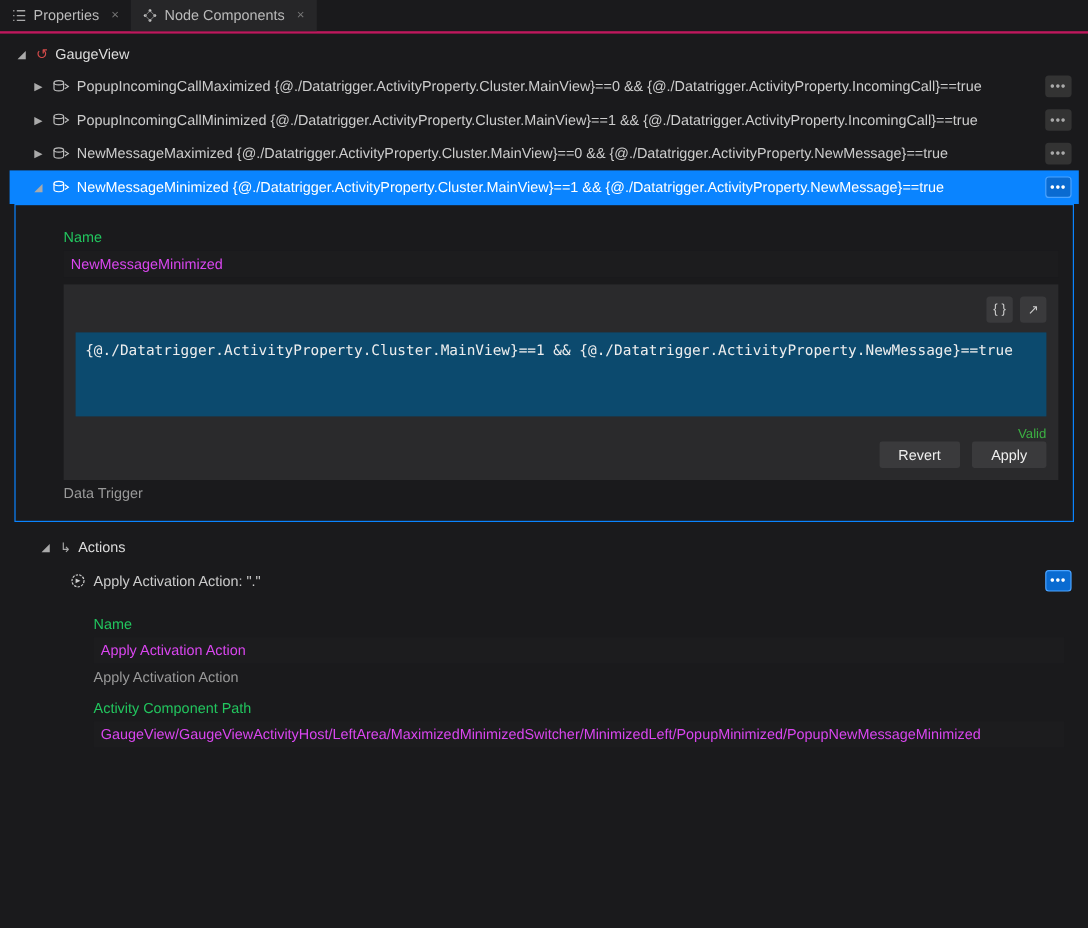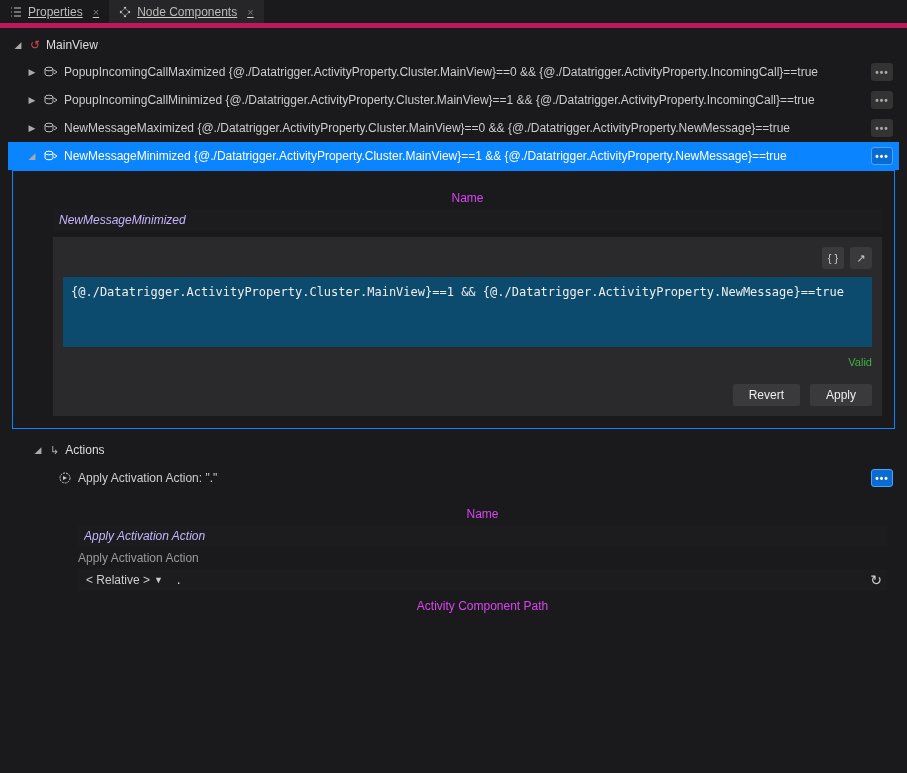--- a/index.html
+++ b/index.html
@@ -1,18 +1,18 @@
 <!DOCTYPE html>
 <html><head>
 <meta charset="utf-8">
 <style>
 * { margin: 0; padding: 0; box-sizing: border-box; font-family: "Segoe UI", Arial, sans-serif; }
 body { background: #1a1a1c; color: #ccc; font-size: 12px; width: 907px; height: 773px; overflow: hidden; }
 
-.tabbar { display: flex; align-items: center; background: #1a1a1c; border-bottom: 5px solid #be185d; height: 28px; text-decoration: underline; }
+.tabbar { display: flex; align-items: center; background: #1a1a1c; border-bottom: 2px solid #be185d; height: 28px; }
 .tab { display: flex; align-items: center; gap: 6px; padding: 0 10px; height: 100%; color: #bbb; cursor: pointer; }
 .tab.active { background: #262628; }
 .tab-close { color: #777; margin-left: 4px; font-size: 11px; }
 .tab-icon { display: inline-block; width: 12px; height: 12px; }
 
 .panel { padding: 4px 8px; }
 
 .section-header { display: flex; align-items: center; gap: 6px; padding: 6px 4px; color: #ddd; }
 .disclosure { color: #aaa; font-size: 9px; width: 12px; display: inline-block; text-align: center; cursor: pointer; }
 
@@ -20,30 +20,30 @@
 .trigger-row .label { white-space: nowrap; overflow: hidden; text-overflow: ellipsis; flex: 1; }
 .trigger-row .menu { width: 22px; height: 18px; display: flex; align-items: center; justify-content: center; font-weight: bold; letter-spacing: 1px; color: #aaa; background: #333; border-radius: 3px; cursor: pointer; font-size: 10px; }
 
 .trigger-row.selected { background: #0a84ff; color: #fff; }
 .trigger-row.selected .menu { background: #0a6bd1; color: #fff; border: 1px solid #4aa3ff; }
 
 .indent1 { padding-left: 18px; }
 
 .selected-box { border: 1px solid #0a84ff; margin: 0 4px 8px 4px; padding: 12px 12px 12px 40px; }
 
-.field-label { color: #d946ef; margin: 8px 0 4px 0; text-align: center; }
-.text-input { width: 100%; background: #2a2a2c; border: none; padding: 4px 6px; color: #c4b5fd; font-size: 12px; outline: none; font-style: italic; }
+.field-label { color: #22c55e; margin: 8px 0 4px 0; }
+.text-input { width: 100%; background: #2a2a2c; border: none; padding: 4px 6px; color: #d946ef; font-size: 12px; outline: none; }
 .text-input.dark { background: #1c1c1e; }
 
 .expr-box { background: #2a2a2c; margin-top: 6px; padding: 10px; position: relative; }
 .expr-toolbar { display: flex; gap: 6px; justify-content: flex-end; margin-bottom: 8px; }
 .icon-btn { width: 22px; height: 22px; background: #3a3a3c; display: flex; align-items: center; justify-content: center; border-radius: 3px; color: #ccc; cursor: pointer; font-size: 11px; }
 .expr-text { width: 100%; min-height: 70px; background: #0c4a6e; border: none; color: #eee; font-family: "Consolas", monospace; font-size: 12px; padding: 8px; outline: none; resize: none; }
 .valid-label { color: #3cb043; margin-top: 6px; font-size: 11px; text-align: right; }
-.btnrow { display: flex; gap: 10px; justify-content: flex-end; margin-top: 16px; }
+.btnrow { display: flex; gap: 10px; justify-content: flex-end; }
 .btn { background: #3a3a3c; color: #eee; padding: 4px 16px; border-radius: 2px; cursor: pointer; font-size: 12px; }
 
 .readonly-val { color: #999; padding: 4px 0; }
 
 .actions-header { display: flex; align-items: center; gap: 6px; padding: 6px 24px; color: #ddd; }
 
 .action-row { display: flex; align-items: center; gap: 6px; padding: 6px 6px 6px 50px; color: #ccc; cursor: pointer; }
 .action-row .menu { width: 22px; height: 18px; display: flex; align-items: center; justify-content: center; font-weight: bold; letter-spacing: 1px; color: #fff; background: #0a6bd1; border-radius: 3px; border: 1px solid #4aa3ff; cursor: pointer; font-size: 10px; }
 
 .action-body { padding: 6px 12px 12px 70px; }
@@ -97,21 +97,21 @@
     </span>
     <span>Node Components</span>
     <span class="tab-close">×</span>
   </div>
 </div>
 
 <div class="panel">
   <div class="section-header">
     <span class="disclosure">◢</span>
     <span class="loop-icon">↺</span>
-    <span>MainView</span>
+    <span>GaugeView</span>
   </div>
 
   <div class="trigger-row indent1">
     <span class="disclosure">▶</span>
     <span class="db-icon">
       <svg viewBox="0 0 14 12" width="14" height="12">
           <ellipse cx="5" cy="3" rx="4" ry="1.8" fill="none" stroke="#bbb"></ellipse>
           <path d="M1 3 v5 a4 1.8 0 0 0 8 0 v-5" fill="none" stroke="#bbb"></path>
           <path d="M10 4 l3 2 l-3 2" fill="none" stroke="#bbb"></path>
         </svg>
@@ -169,20 +169,21 @@
         <span class="icon-btn">↗</span>
       </div>
       <textarea class="expr-text" style="">{@./Datatrigger.ActivityProperty.Cluster.MainView}==1 &amp;&amp; {@./Datatrigger.ActivityProperty.NewMessage}==true</textarea>
       <div class="valid-label">Valid</div>
       <div class="btnrow">
         <span class="btn">Revert</span>
         <span class="btn">Apply</span>
       </div>
     </div>
 
+    <div class="readonly-val">Data Trigger</div>
   </div>
 
   <div class="actions-header">
     <span class="disclosure">◢</span>
     <span class="arrow-icon">↳</span>
     <span>Actions</span>
   </div>
 
   <div class="action-row">
     <span>
@@ -194,24 +195,17 @@
     <span style="flex:1">Apply Activation Action: "."</span>
     <span class="menu">•••</span>
   </div>
 
   <div class="action-body">
     <div class="field-label">Name</div>
     <input class="text-input dark" value="Apply Activation Action" style="">
 
     <div class="readonly-val">Apply Activation Action</div>
 
-    <div class="path-row">
-      <span class="path-dropdown">
-        <span>&lt; Relative &gt;</span>
-        <span style="font-size:9px">▼</span>
-      </span>
-      <span class="path-value">.</span>
-      <span class="reset-btn">↻</span>
-    </div>
 
     <div class="field-label">Activity Component Path</div>
+    <input class="text-input dark" value="GaugeView/GaugeViewActivityHost/LeftArea/MaximizedMinimizedSwitcher/MinimizedLeft/PopupMinimized/PopupNewMessageMinimized" style="">
   </div>
 </div>
 
 </body></html>

